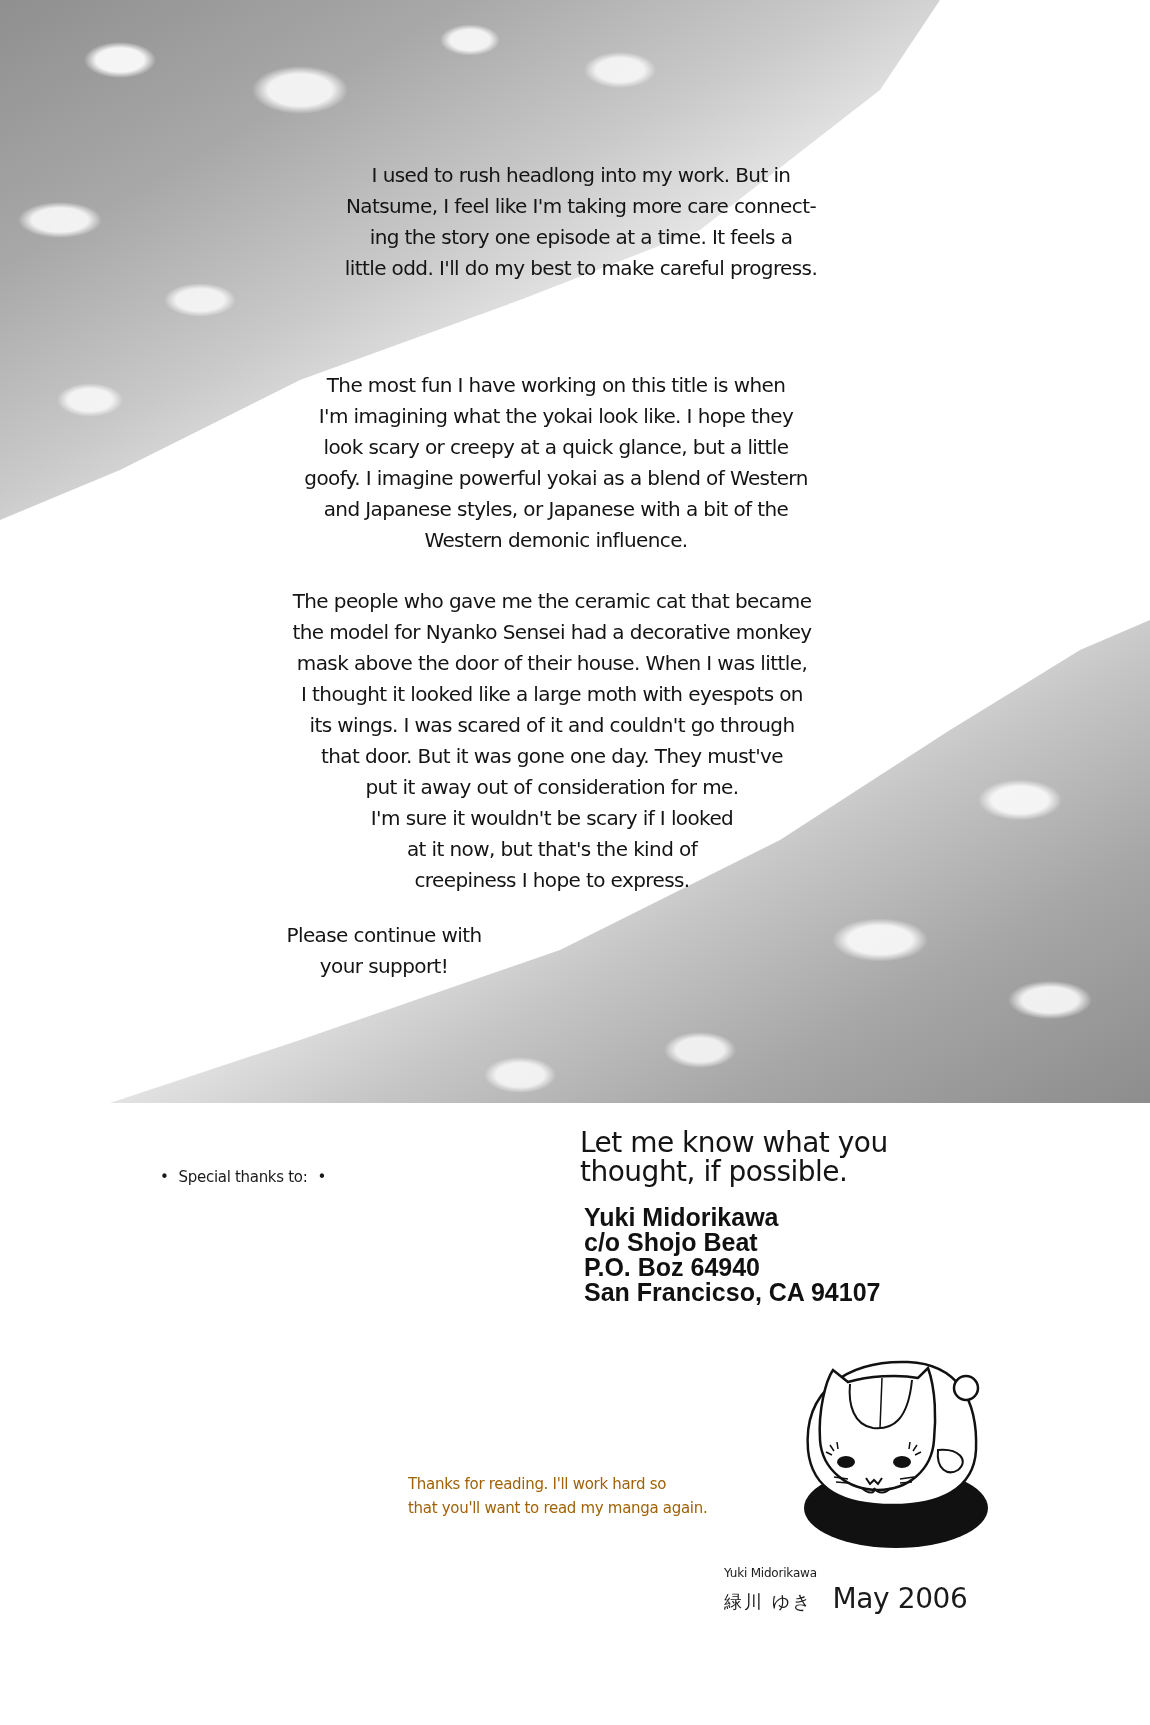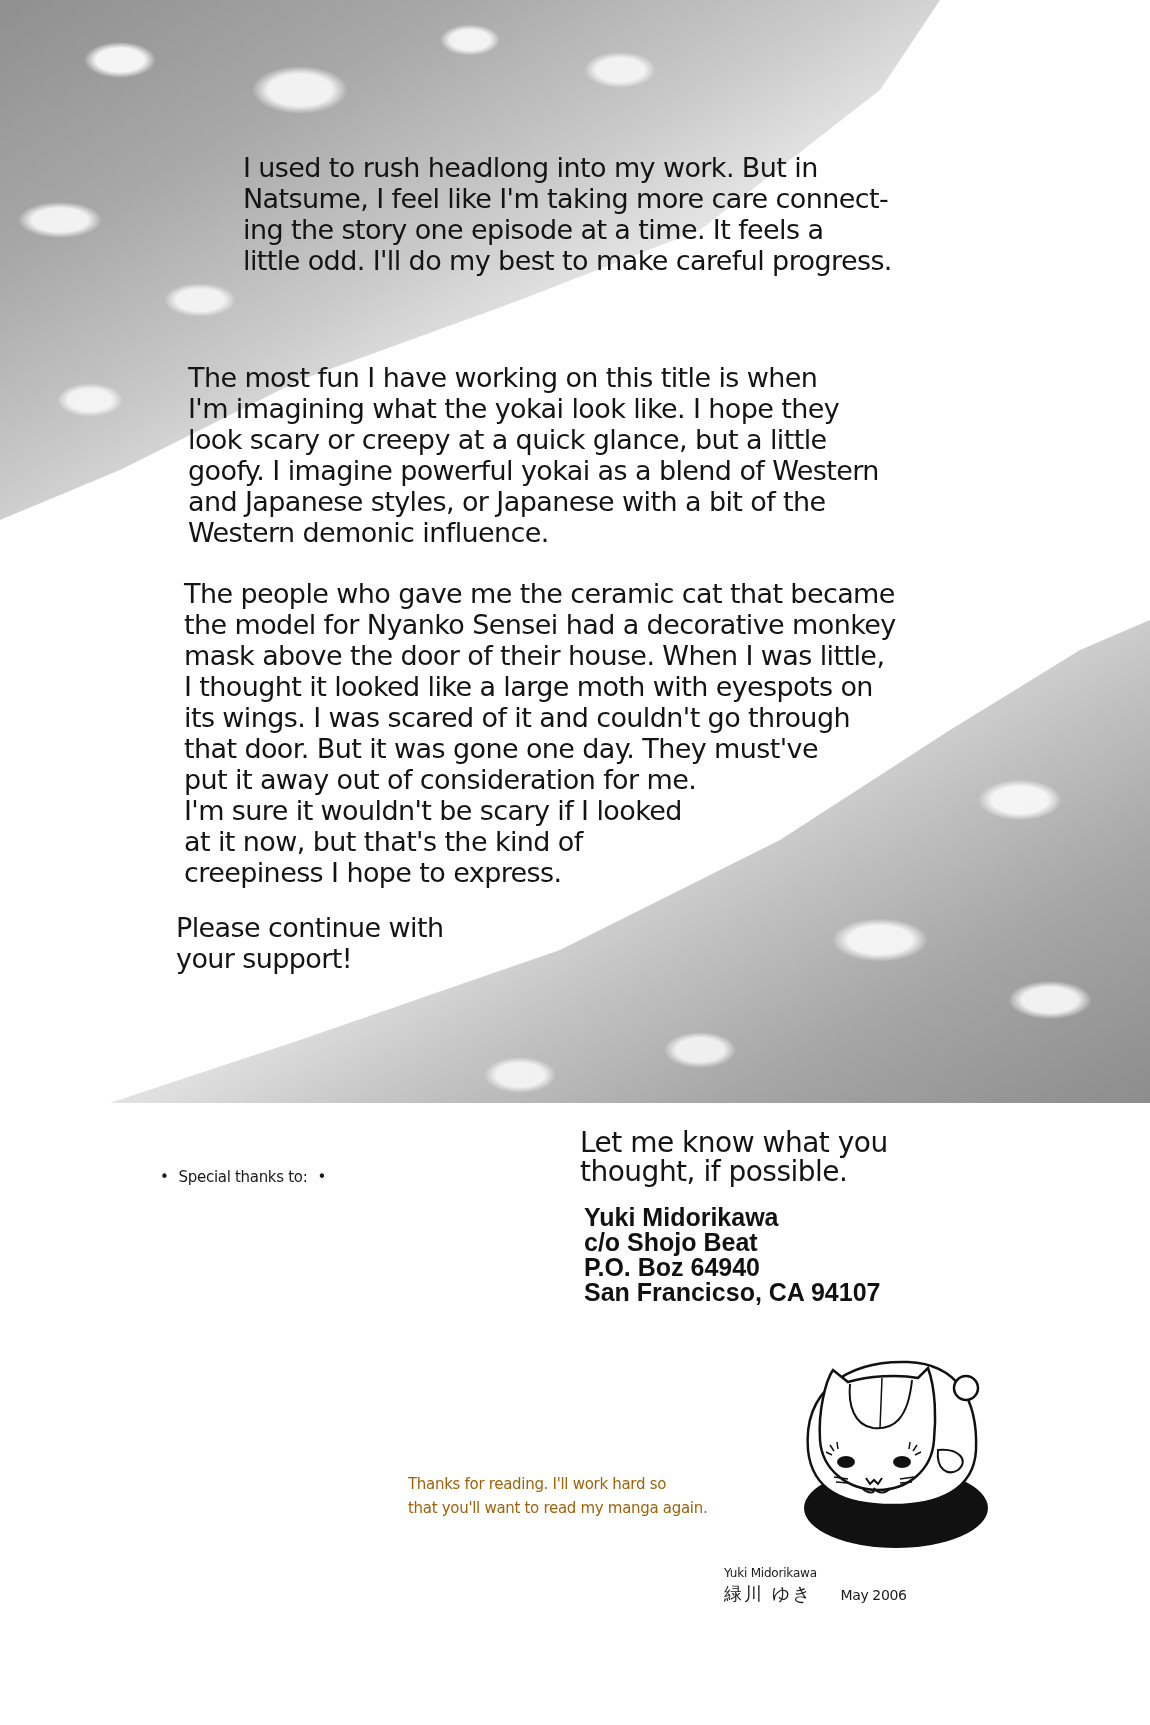--- a/index.html
+++ b/index.html
@@ -26,23 +26,23 @@
         radial-gradient(ellipse 70px 34px at 1020px 180px, rgba(255,255,255,0.85) 40%, transparent 60%),
         radial-gradient(ellipse 80px 36px at 880px 320px, rgba(255,255,255,0.85) 40%, transparent 60%),
         radial-gradient(ellipse 70px 32px at 1050px 380px, rgba(255,255,255,0.85) 40%, transparent 60%),
         radial-gradient(ellipse 60px 30px at 700px 430px, rgba(255,255,255,0.8) 40%, transparent 60%),
         radial-gradient(ellipse 60px 30px at 520px 455px, rgba(255,255,255,0.8) 40%, transparent 60%),
         radial-gradient(ellipse 55px 28px at 980px 60px, rgba(255,255,255,0.8) 40%, transparent 60%),
         linear-gradient(330deg, #8c8c8c 0%, #a6a6a6 22%, #c6c6c6 40%, #e8e8e8 55%, #ffffff 68%);
       clip-path: polygon(1150px 0, 1150px 483px, 110px 483px, 300px 420px, 560px 330px, 780px 220px, 950px 110px, 1080px 30px);
     }
     .para {
-      position: absolute; margin: 0;
-      font-family: "DejaVu Sans", sans-serif; font-size: 27px; line-height: 31px;
-      letter-spacing: -0.6px; color: #141414; white-space: pre-line;
+      position: absolute; margin: 8px;
+      font-family: "DejaVu Sans", sans-serif; font-size: 20px; line-height: 31px;
+      letter-spacing: -0.6px; color: #141414; white-space: pre-line; text-align: center;
     }
     #p1 { left: 243px; top: 152px; width: 660px; }
     #p2 { left: 188px; top: 362px; width: 720px; }
     #p3 { left: 184px; top: 578px; width: 720px; }
     #p4 { left: 176px; top: 912px; width: 400px; }
 
     .thanks-block {
       position: absolute; left: 160px; top: 1166px; width: 340px;
       font-family: "DejaVu Sans", sans-serif; font-size: 15px; line-height: 23px; color: #1a1a1a;
       letter-spacing: -0.3px;
@@ -67,23 +67,23 @@
       position: absolute; left: 788px; top: 1330px; width: 210px; height: 220px;
     }
     .reading-note {
       position: absolute; left: 408px; top: 1472px; width: 360px;
       font-size: 15px; line-height: 24px; letter-spacing: -0.3px; color: #a16207; white-space: pre-line;
     }
     .signature {
       position: absolute; left: 724px; top: 1566px; width: 260px;
     }
     .signature .romaji { font-size: 12px; line-height: 14px; color: #1a1a1a; letter-spacing: -0.2px; }
-    .signature .line2 { display: flex; align-items: baseline; gap: 28px; margin-top: 2px; }
+    .signature .line2 { display: flex; align-items: baseline; margin-top: 2px; }
     .signature .kanji { font-size: 18px; color: #1a1a1a; letter-spacing: 2px; font-family: "DejaVu Sans", sans-serif; }
-    .signature .date { font-size: 14px; color: #1a1a1a; letter-spacing: -0.4px; }
+    .signature .date { font-size: 28px; color: #1a1a1a; letter-spacing: -0.4px; margin-left: 20px; }
   </style>
 </head>
 <body>
 
 <div class="swirl-top"></div>
 <div class="swirl-bottom"></div>
 
 <p id="p1" class="para">I used to rush headlong into my work. But in
 Natsume, I feel like I'm taking more care connect-
 ing the story one episode at a time. It feels a

